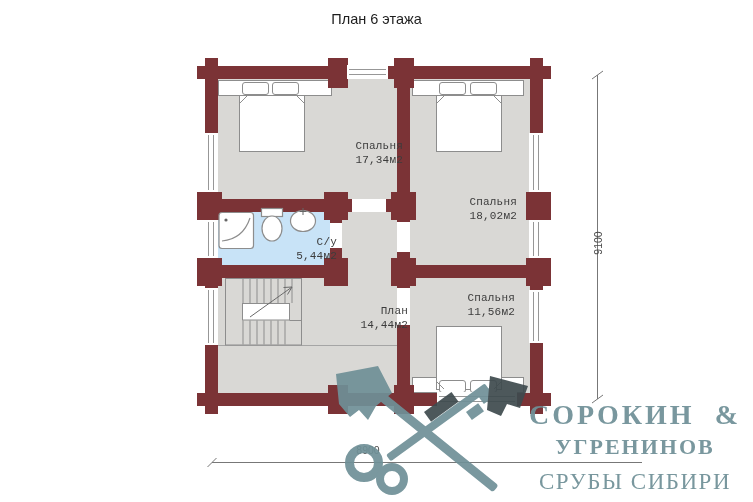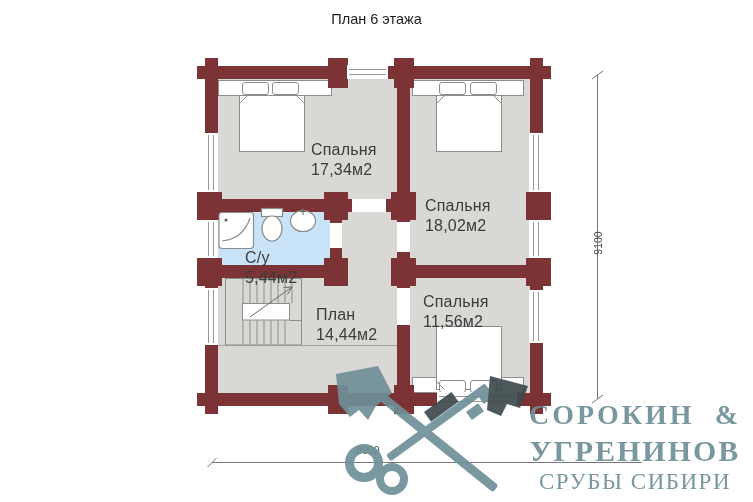--- a/index.html
+++ b/index.html
@@ -14,31 +14,31 @@
   .door{position:absolute;background:#ffffff;}
   .window{position:absolute;background:#ffffff;}
   .window .glass{position:absolute;}
   .window.v .glass{top:2px;bottom:2px;left:4px;right:4px;
     border-left:1px solid #979797;border-right:1px solid #979797;}
   .window.h .glass{left:2px;right:2px;top:4px;bottom:4px;
     border-top:1px solid #979797;border-bottom:1px solid #979797;}
   .furn{position:absolute;background:#ffffff;border:1px solid #8D8D8D;box-sizing:border-box;}
   .pillow{border-radius:3px;}
   .rail{position:absolute;background:#A5A5A5;}
-  .rlabel{position:absolute;text-align:left;font-size:16px;line-height:1.25;
-    color:#3C3C3C;letter-spacing:.2px;}
+  .rlabel{position:absolute;text-align:right;font-size:11px;line-height:1.25;
+    color:#3C3C3C;letter-spacing:.2px;font-family:Liberation Mono, monospace;}
   .rlabel span{display:block;}
   .dimlabel{position:absolute;font-size:10.5px;color:#4A4A4A;text-align:center;}
   .title{position:absolute;left:0;top:11px;width:753px;text-align:center;
     font-size:14.5px;color:#1E1E1E;}
   .overlay{position:absolute;left:0;top:0;pointer-events:none;}
   .wmtext{position:absolute;left:517px;width:236px;text-align:center;
     font-family:"Liberation Serif",serif;color:var(--watermark,#6F9097);opacity:.93;white-space:pre;}
   .wm1{top:399px;font-size:28px;font-weight:700;letter-spacing:3px;}
-  .wm2{top:434px;font-size:30px;font-weight:700;letter-spacing:2px;}
+  .wm2{top:434px;font-size:22px;font-weight:700;letter-spacing:2px;}
   .wm3{top:469px;font-size:23px;font-weight:400;letter-spacing:1.5px;}
 </style>
 </head>
 <body>
 
 <div class="title">План 6 этажа</div>
 
 <div class="floor" style="left:212px;top:73px;width:324px;height:326px;"></div>
 <div class="bathfloor" style="left:218px;top:212px;width:112px;height:53px;"></div>
 
@@ -160,21 +160,21 @@
   <span>17,34м2</span>
 </div>
 <div class="rlabel" style="left:425px;top:196px;width:92px;">
   <span>Спальня</span>
   <span>18,02м2</span>
 </div>
 <div class="rlabel" style="left:423px;top:292px;width:92px;">
   <span>Спальня</span>
   <span>11,56м2</span>
 </div>
-<div class="rlabel" style="left:245px;top:236px;width:92px;margin-top:12px;">
+<div class="rlabel" style="left:245px;top:236px;width:92px;">
   <span>С/у</span>
   <span>5,44м2</span>
 </div>
 <div class="rlabel" style="left:316px;top:305px;width:92px;">
   <span>План</span>
   <span>14,44м2</span>
 </div>
 
 <div class="dimlabel" style="left:574px;top:237px;width:48px;transform:rotate(-90deg);">9100</div>
 <div class="dimlabel" style="left:343px;top:444px;width:50px;">8900</div>

